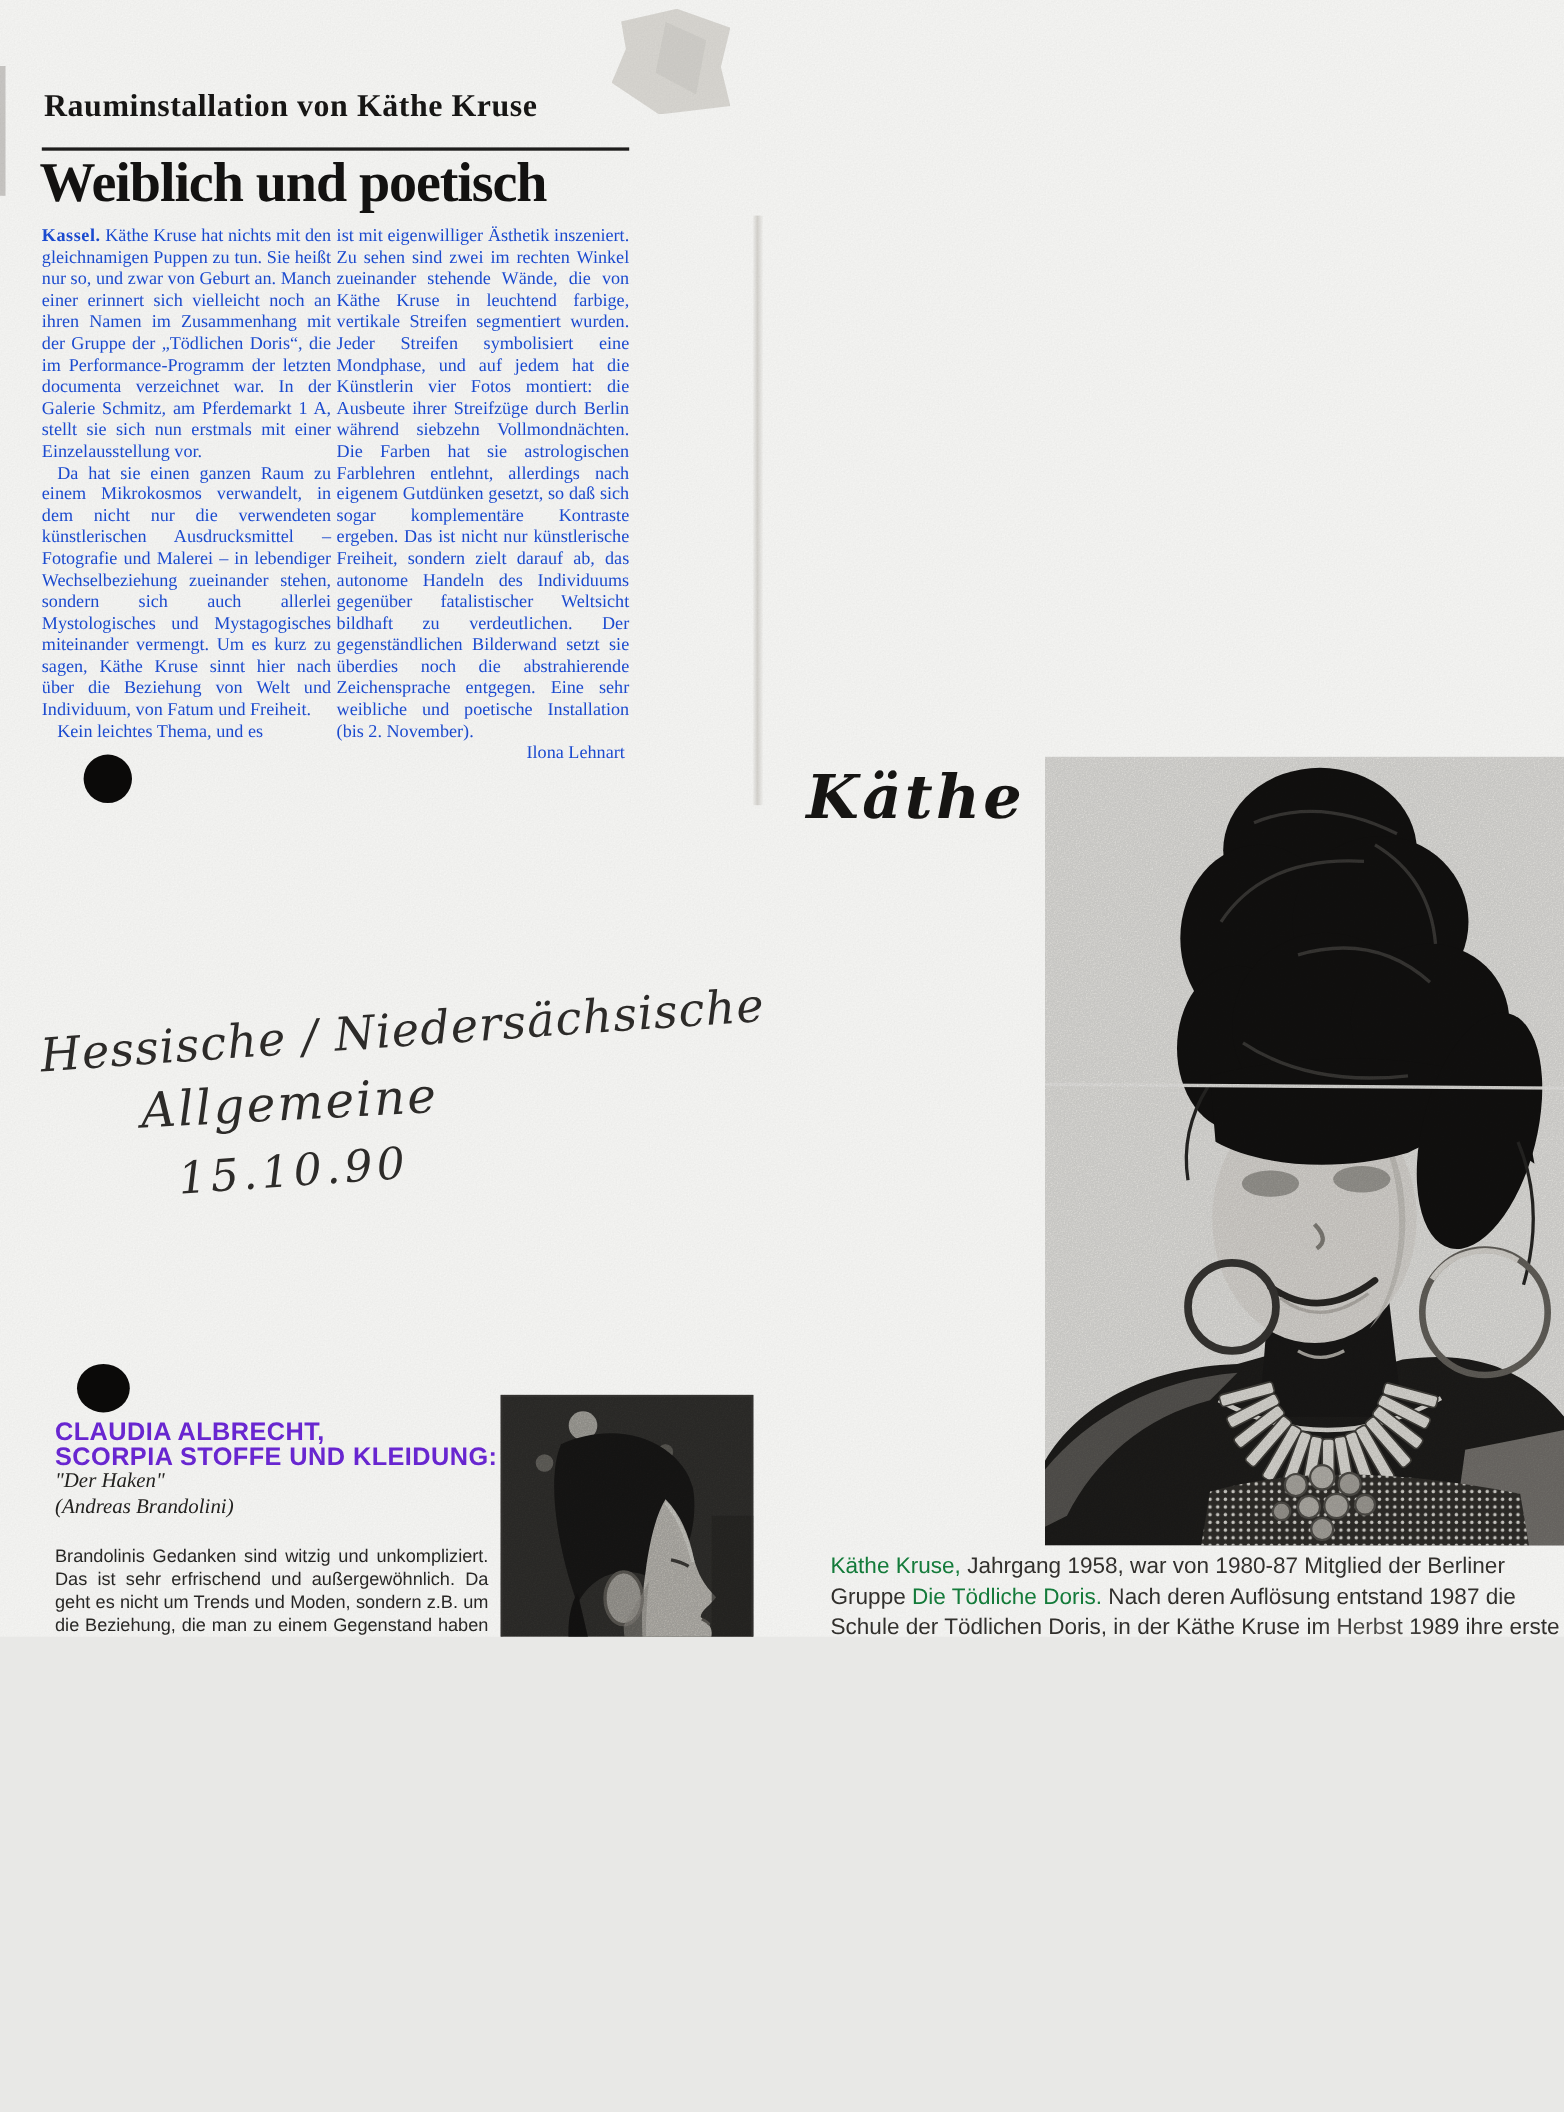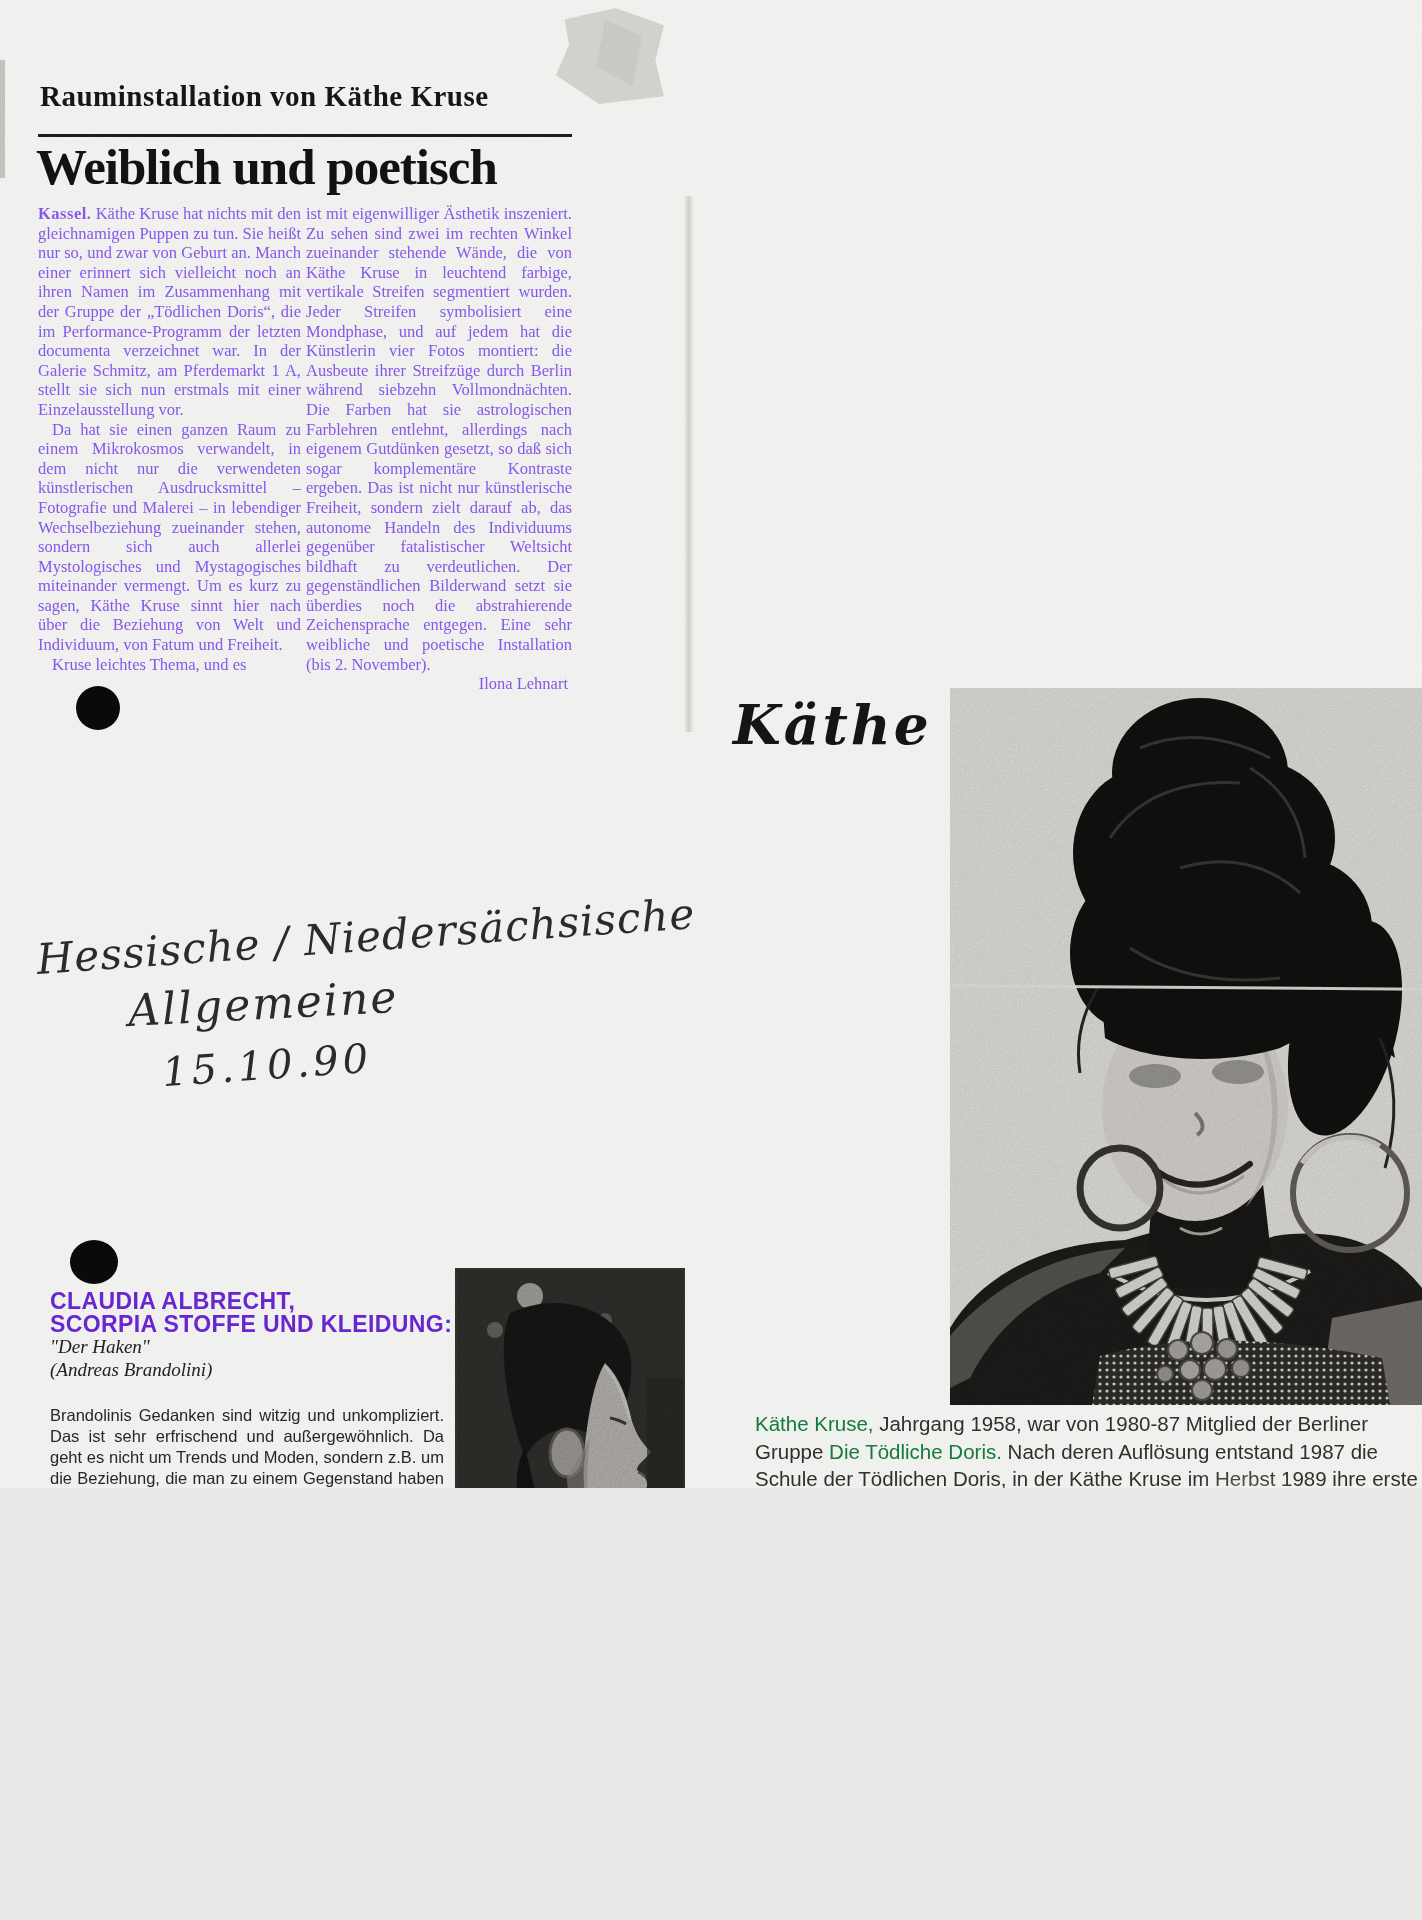--- a/index.html
+++ b/index.html
@@ -20,21 +20,21 @@
   .fade-patch{left:1150px; top:1460px; width:190px; height:290px;
     background:radial-gradient(ellipse at center, rgba(250,250,248,.88) 0%, rgba(250,250,248,0) 72%);}
   .grain{left:0;top:0;width:1422px;height:1920px;opacity:.05;}
   
   .kicker{position:absolute; left:40px; top:80px; width:540px;
     font-size:29px; font-weight:600; letter-spacing:.5px; color:#181716;}
   .kicker-rule{position:absolute; left:38px; top:134px; width:534px; height:3px; background:#201f1e;}
   .headline{position:absolute; left:36px; top:138px; margin:0; width:560px;
     font-size:51px; font-weight:700; letter-spacing:-1px; color:#141312;}
   .col{position:absolute; top:204px; width:263px; font-size:16.5px; line-height:19.6px;
-    text-align:justify; color:#8b5cf6; hyphens:auto;}
+    text-align:justify; color:#1d4ed8; hyphens:auto;}
   .col1{left:38px;}
   .col2{left:306px; width:266px;}
   .col p{margin:0;}
   .col p.indent{text-indent:14px;}
   .lead{font-weight:700; letter-spacing:.5px;}
   .byline{text-align:right; margin-top:0; padding-right:4px;}
   .ink-dot{position:absolute; background:#0c0b0a; border-radius:50%;}
   .dot1{left:76px; top:686px; width:44px; height:44px;}
   .dot2{left:70px; top:1240px; width:48px; height:44px;}
   
@@ -77,21 +77,21 @@
   <div class="artifact edge-sliver"></div>
 
   <section>
     <div class="kicker">Rauminstallation von Käthe Kruse</div>
     <div class="kicker-rule"></div>
     <h1 class="headline">Weiblich und poetisch</h1>
 
     <div class="col col1">
       <p class="p"><span class="lead">Kassel.</span><span> Käthe Kruse hat nichts mit den gleichnamigen Puppen zu tun. Sie heißt nur so, und zwar von Geburt an. Manch einer erinnert sich vielleicht noch an ihren Namen im Zusammenhang mit der Gruppe der „Tödlichen Doris“, die im Performance-Programm der letzten documenta verzeichnet war. In der Galerie Schmitz, am Pferdemarkt 1 A, stellt sie sich nun erstmals mit einer Einzelausstellung vor.</span></p>
       <p class="p indent">Da hat sie einen ganzen Raum zu einem Mikrokosmos verwandelt, in dem nicht nur die verwendeten künstlerischen Ausdrucksmittel – Fotografie und Malerei – in lebendiger Wechselbeziehung zueinander stehen, sondern sich auch allerlei Mystologisches und Mystagogisches miteinander vermengt. Um es kurz zu sagen, Käthe Kruse sinnt hier nach über die Beziehung von Welt und Individuum, von Fatum und Freiheit.</p>
-      <p class="p indent">Kruse leichtes Thema, und es</p>
+      <p class="p indent">Kein leichtes Thema, und es</p>
     </div>
 
     <div class="col col2">
       <p class="p">ist mit eigenwilliger Ästhetik inszeniert. Zu sehen sind zwei im rechten Winkel zueinander stehende Wände, die von Käthe Kruse in leuchtend farbige, vertikale Streifen segmentiert wurden. Jeder Streifen symbolisiert eine Mondphase, und auf jedem hat die Künstlerin vier Fotos montiert: die Ausbeute ihrer Streifzüge durch Berlin während siebzehn Vollmondnächten. Die Farben hat sie astrologischen Farblehren entlehnt, allerdings nach eigenem Gutdünken gesetzt, so daß sich sogar komplementäre Kontraste ergeben. Das ist nicht nur künstlerische Freiheit, sondern zielt darauf ab, das autonome Handeln des Individuums gegenüber fatalistischer Weltsicht bildhaft zu verdeutlichen. Der gegenständlichen Bilderwand setzt sie überdies noch die abstrahierende Zeichensprache entgegen. Eine sehr weibliche und poetische Installation (bis 2. November).</p>
       <p class="p byline">Ilona Lehnart</p>
     </div>
 
     <div class="ink-dot dot1"></div>
   </section>
 

